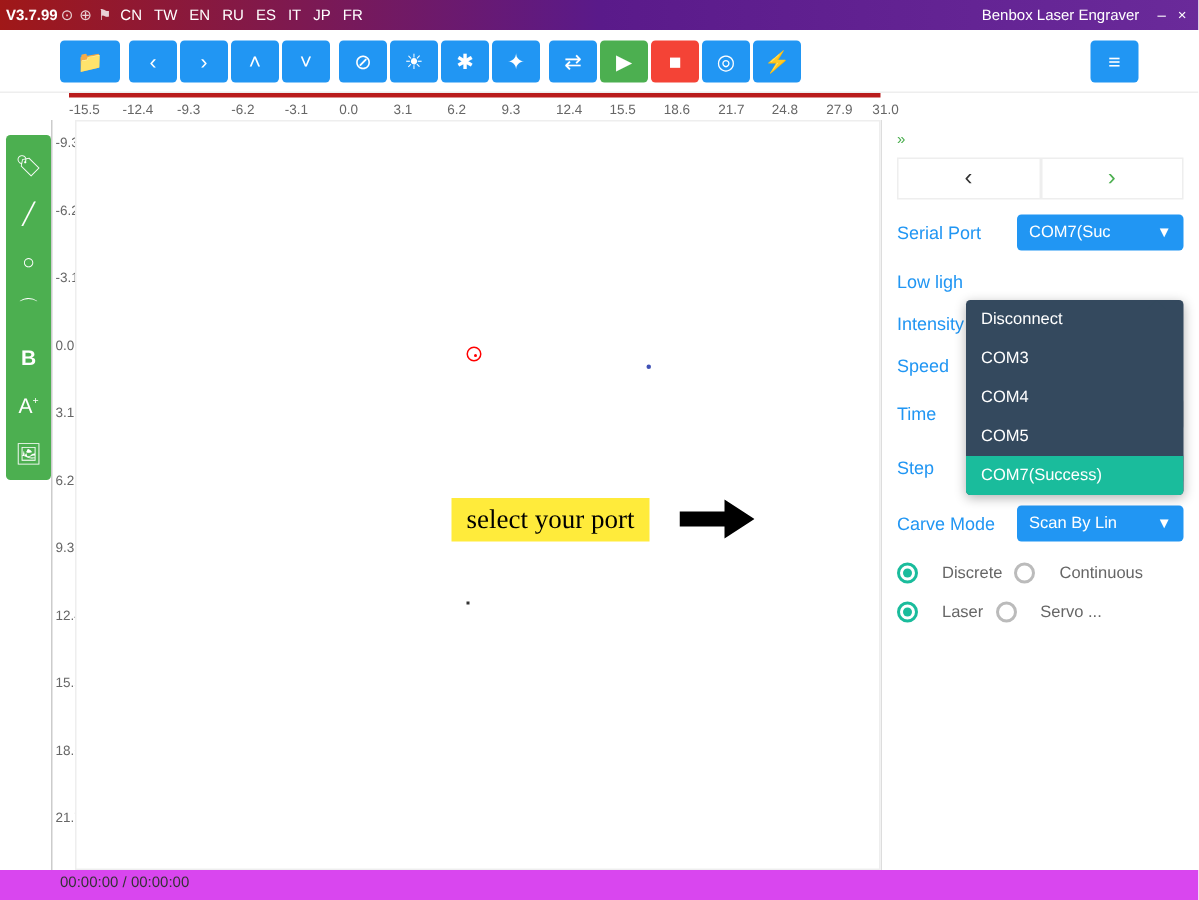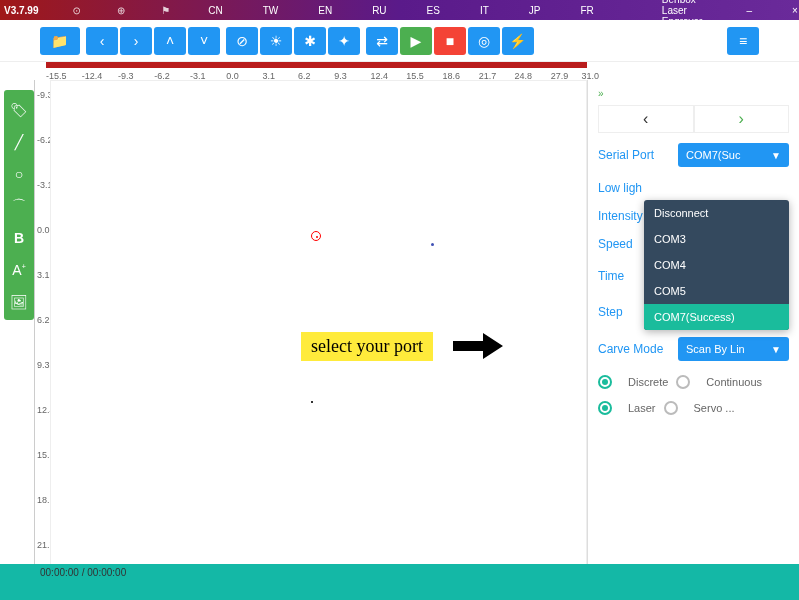--- a/index.html
+++ b/index.html
@@ -1,34 +1,34 @@
 <!DOCTYPE html>
 <html><head>
 <meta charset="utf-8">
 <style>
 * { margin: 0; padding: 0; box-sizing: border-box; font-family: Arial, sans-serif; }
 body { width: 799px; height: 600px; overflow: hidden; background: #fff; position: relative; }
 
-.titlebar { height: 20px; background: linear-gradient(to right, #a01818, #5a1a8a, #6a2a9a); display: flex; align-items: center; padding: 0 4px; color: #fff; font-size: 10px; gap: 32px; }
+.titlebar { height: 20px; background: linear-gradient(to right, #a01818, #5a1a8a, #6a2a9a); display: flex; align-items: center; padding: 0 4px; color: #fff; font-size: 10px; }
 .titlebar .version { font-weight: bold; }
 .titlebar .tb-icon { margin: 0 2px; opacity: 0.8; }
 .titlebar .lang { margin: 0 4px; cursor: pointer; }
 .titlebar .spacer { flex: 1; }
 .titlebar .app-title { margin-right: 8px; font-weight: normal; }
 .titlebar .win-btn { margin: 0 4px; cursor: pointer; }
 
 .toolbar { height: 42px; background: #fff; border-bottom: 1px solid #eee; display: flex; align-items: center; padding: 0 40px; gap: 6px; }
 .toolbar-group { display: flex; gap: 2px; }
 .btn { background: #2196f3; color: #fff; border: none; border-radius: 3px; height: 28px; min-width: 32px; display: flex; align-items: center; justify-content: center; cursor: pointer; font-size: 14px; }
 .btn-green { background: #4caf50; }
 .btn-red { background: #f44336; }
 .btn-wide { min-width: 40px; }
 .toolbar .right { margin-left: auto; }
 
-.ruler-h { height: 18px; margin-left: 46px; margin-right: 212px; display: flex; font-size: 9px; color: #666; position: relative; border-top: 6px solid #b91c1c; }
+.ruler-h { height: 18px; margin-left: 46px; margin-right: 212px; display: flex; font-size: 9px; color: #666; position: relative; border-top: 3px solid #b91c1c; }
 .ruler-h span { position: absolute; top: 3px; }
 
 .main-area { display: flex; height: 500px; }
 
 .left-toolbar { width: 30px; background: #4caf50; display: flex; flex-direction: column; align-items: center; padding-top: 10px; gap: 12px; margin-left: 4px; margin-top: 10px; border-radius: 3px; height: 230px; }
 .left-toolbar .tool { color: #fff; cursor: pointer; font-size: 14px; width: 24px; height: 20px; display: flex; align-items: center; justify-content: center; }
 
 .ruler-v { width: 16px; font-size: 9px; color: #666; position: relative; border-left: 1px solid #ccc; margin-left: 0; }
 .ruler-v span { position: absolute; left: 2px; }
 
@@ -60,21 +60,21 @@
 .dropdown .item { padding: 7px 10px; color: #fff; font-size: 11px; cursor: pointer; }
 .dropdown .item.selected { background: #1abc9c; }
 
 .radio-row { display: flex; gap: 8px; margin-bottom: 12px; }
 .radio-opt { display: flex; align-items: center; gap: 16px; cursor: pointer; }
 .radio-opt .circle { width: 14px; height: 14px; border: 2px solid #1abc9c; border-radius: 50%; display: flex; align-items: center; justify-content: center; }
 .radio-opt .circle.off { border-color: #bbb; }
 .radio-opt .circle .dot { width: 6px; height: 6px; background: #1abc9c; border-radius: 50%; }
 .radio-opt .rlabel { font-size: 11px; color: #666; }
 
-.statusbar { position: absolute; bottom: 0; left: 0; right: 0; height: 36px; background: #14b8a6; font-size: 10px; padding: 3px 40px; color: #333; }
+.statusbar { position: absolute; bottom: 0; left: 0; right: 0; height: 20px; background: #d946ef; font-size: 10px; padding: 3px 40px; color: #333; }
 </style>
 </head>
 <body>
 
 <div class="titlebar">
   <span class="version">V3.7.99</span>
   <span class="tb-icon">⊙</span>
   <span class="tb-icon">⊕</span>
   <span class="tb-icon">⚑</span>
   <span class="lang">CN</span>

